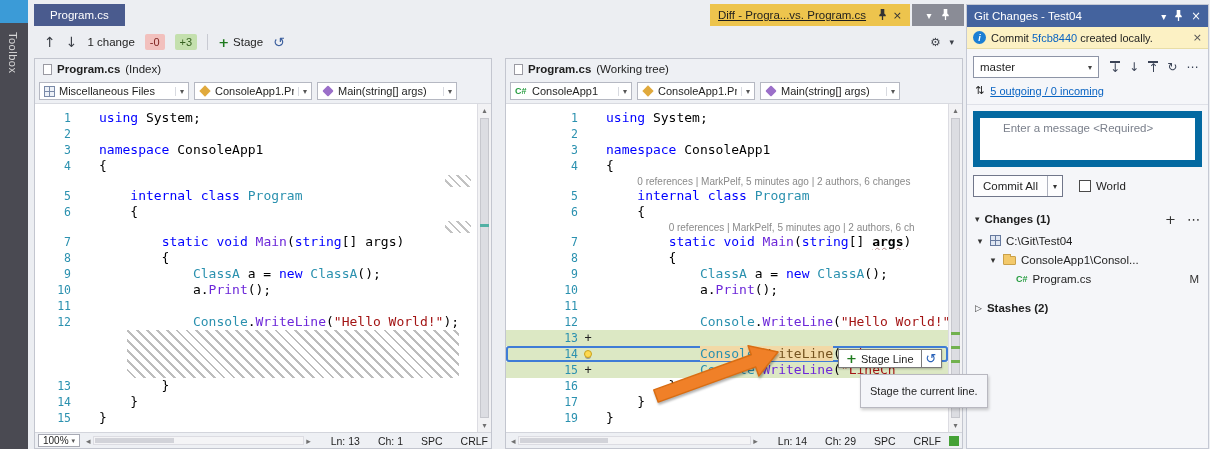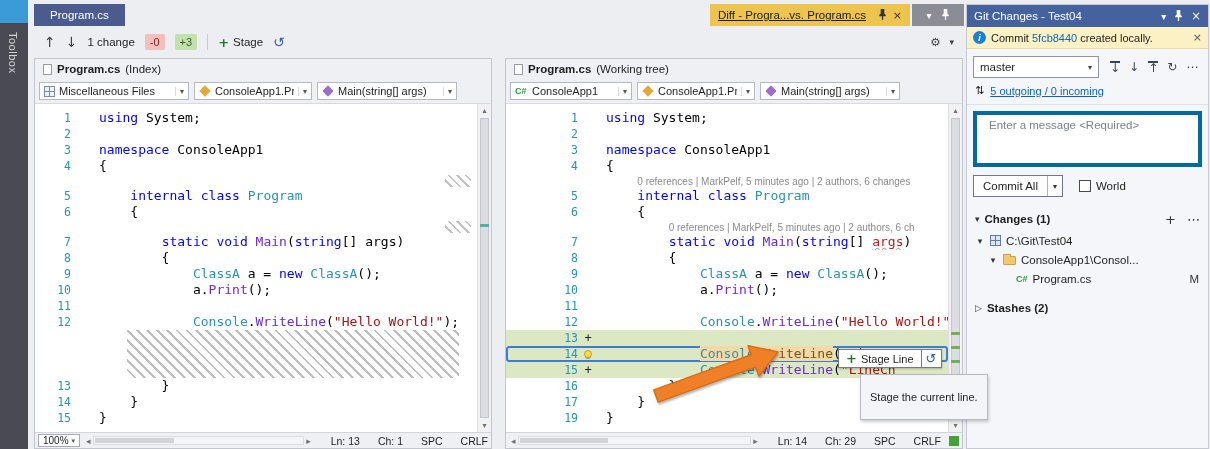--- a/index.html
+++ b/index.html
@@ -64,21 +64,21 @@
   .gnum{font-family:"DejaVu Sans Mono",monospace;font-size:11.5px;color:#2b91af;text-align:right;flex:none;}
   .pane-left .gnum{width:36px;}
   .pane-right .gnum{width:72px;}
   .gmark{width:20px;flex:none;text-align:center;font-family:"DejaVu Sans Mono",monospace;font-size:12px;color:#222;}
   .ccode{font-family:"DejaVu Sans Mono",monospace;font-size:13px;white-space:pre;padding-left:8px;}
   .tk-k{color:#0000ff;}
   .tk-p{color:#000;}
   .tk-ty{color:#2b91af;}
   .tk-m{color:#6d28d9;}
   .tk-s{color:#a31515;}
-  .tk-sq{color:#b91c1c;text-decoration:underline wavy #b58484 1px;}
+  .tk-sq{color:#000000;text-decoration:underline wavy #b58484 1px;font-weight:bold;}
   .tk-tyh{color:#2b91af;background:#f2d9a6;}
   .tk-ph{color:#000;background:#f2d9a6;}
   .tk-mh{color:#74531f;background:#f2d9a6;}
   .tk-cl{font-family:"Liberation Sans",sans-serif;font-size:10px;color:#8a8a8a;}
   .bulb{display:inline-block;width:8px;height:8px;border-radius:50%;background:#ffd94f;border:1px solid #c8a21f;box-shadow:0 2px 0 -1px #999;}
 
   .vscroll{position:absolute;right:0;top:0;bottom:0;width:14px;background:#f2f2f4;border-left:1px solid #dcdce2;}
   .vs-up,.vs-dn{position:absolute;left:0;width:100%;text-align:center;font-size:8px;color:#707070;}
   .vs-up{top:2px;}.vs-dn{bottom:2px;}
   .vthumb{position:absolute;left:2px;right:2px;top:14px;bottom:14px;background:#dcdde2;border:1px solid #c6c7cd;}
@@ -103,21 +103,21 @@
   .iico{width:13px;height:13px;border-radius:50%;background:#1b7fd4;color:#fff;font-size:9px;font-weight:bold;font-style:italic;display:flex;align-items:center;justify-content:center;flex:none;}
   .ilink{color:#0a64c2;}
   .ibar .ix{margin-left:auto;color:#555;font-size:11px;}
   .brow{display:flex;align-items:center;padding:7px 6px 3px;gap:7px;}
   .combo{width:126px;height:22px;border:1px solid #8d94a6;background:#fff;display:flex;align-items:center;padding-left:6px;font-size:11.5px;}
   .combo-chev{margin-left:auto;width:16px;text-align:center;font-size:8px;color:#444;}
   .gicons{display:flex;gap:9px;margin-left:4px;color:#3a4356;font-size:12px;align-items:center;}
   .bar-top{border-top:2px solid #3a4356;line-height:11px;}
   .syncrow{padding:3px 8px 7px;display:flex;gap:6px;align-items:center;font-size:11px;border-bottom:1px solid #dfe1e8;}
   .synclink{color:#0a64c2;text-decoration:underline;}
-  .msg{margin:6px;width:calc(100% - 12px);height:56px;border:4px solid #0369a1;resize:none;font-family:"Liberation Sans",sans-serif;font-size:11.5px;padding:4px 12px;color:#333;background:#fff;}
+  .msg{margin:6px;width:calc(100% - 12px);height:56px;border:7px solid #0369a1;resize:none;font-family:"Liberation Sans",sans-serif;font-size:11.5px;padding:4px 23px;color:#333;background:#fff;}
   .msg::placeholder{color:#7b808c;}
   .commit-row{margin:2px 6px 10px;display:flex;align-items:center;gap:16px;}
   .cbtn{display:flex;align-items:center;border:1px solid #70768a;background:#fdfdfe;height:22px;font-size:11.5px;}
   .cb-label{padding:0 9px;}
   .cb-sep{width:1px;background:#b0b4c0;align-self:stretch;}
   .cb-chev{padding:0 5px;font-size:8px;color:#333;}
   .amend{display:flex;align-items:center;gap:5px;}
   .chk{width:12px;height:12px;border:1px solid #4a4a4a;background:#fff;flex:none;}
   .sect{display:flex;align-items:center;gap:5px;padding:0 8px;height:24px;font-weight:bold;font-size:11.5px;}
   .sect .chev{font-size:9px;color:#333;font-weight:normal;}
@@ -130,21 +130,21 @@
   .ticon.folder::before{content:"";position:absolute;top:-3px;left:-1px;width:6px;height:2px;background:#f3c96b;border:1px solid #caa14a;border-bottom:none;}
   .ticon.csharp{color:#259c3f;font-weight:bold;font-size:9px;}
   .tlabel{white-space:nowrap;overflow:hidden;}
   .tstatus{margin-left:auto;padding-right:9px;color:#333;}
 
   
   .stage-widget{position:absolute;left:838px;top:349px;display:flex;z-index:60;box-shadow:0 1px 2px rgba(0,0,0,.25);}
   .slbtn{display:flex;align-items:center;gap:4px;background:#fff;border:1px solid #7a7a7a;padding:1px 7px;font-size:11px;white-space:nowrap;}
   .slundo{display:flex;align-items:center;justify-content:center;width:20px;background:#fff;border:1px solid #7a7a7a;border-left:none;color:#2a62b8;font-size:13px;}
   .ghost-tip{position:absolute;left:864px;top:393px;width:322px;height:19px;background:rgba(248,248,250,.85);border:1px solid #d5d5dc;color:#a6a6ad;font-size:11px;padding:2px 6px;white-space:nowrap;overflow:hidden;z-index:65;}
-  .tip{position:absolute;left:860px;top:374px;background:#f4f5f9;border:1px solid #b8b8c0;padding:16px 9px;font-size:11px;white-space:nowrap;z-index:70;box-shadow:1px 2px 3px rgba(0,0,0,.2);}
+  .tip{position:absolute;left:860px;top:374px;background:#f4f5f9;border:1px solid #b8b8c0;padding:10px 9px;font-size:11px;white-space:nowrap;z-index:70;box-shadow:1px 2px 3px rgba(0,0,0,.2);}
   .arrow-svg{position:absolute;left:650px;top:332px;z-index:80;filter:drop-shadow(1px 2px 1px rgba(0,0,0,.3));}
 </style>
 </head>
 <body>
 
 <div class="root">
 
   <div class="toolbox">
     <div class="appicon"></div>
     <div class="toolbox-label">Toolbox</div>

